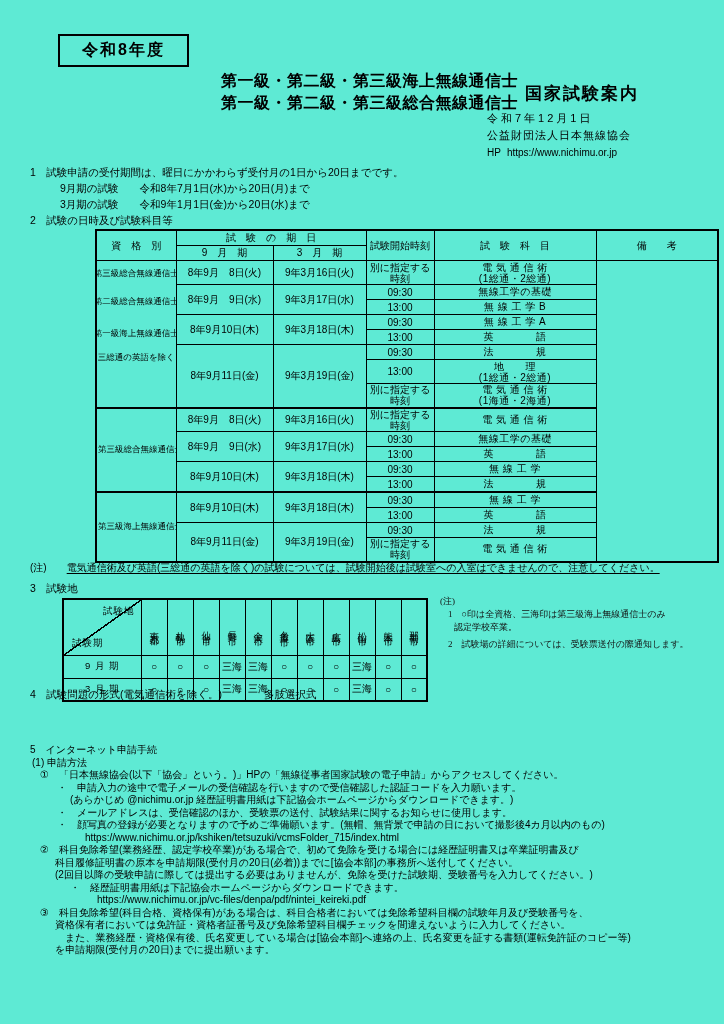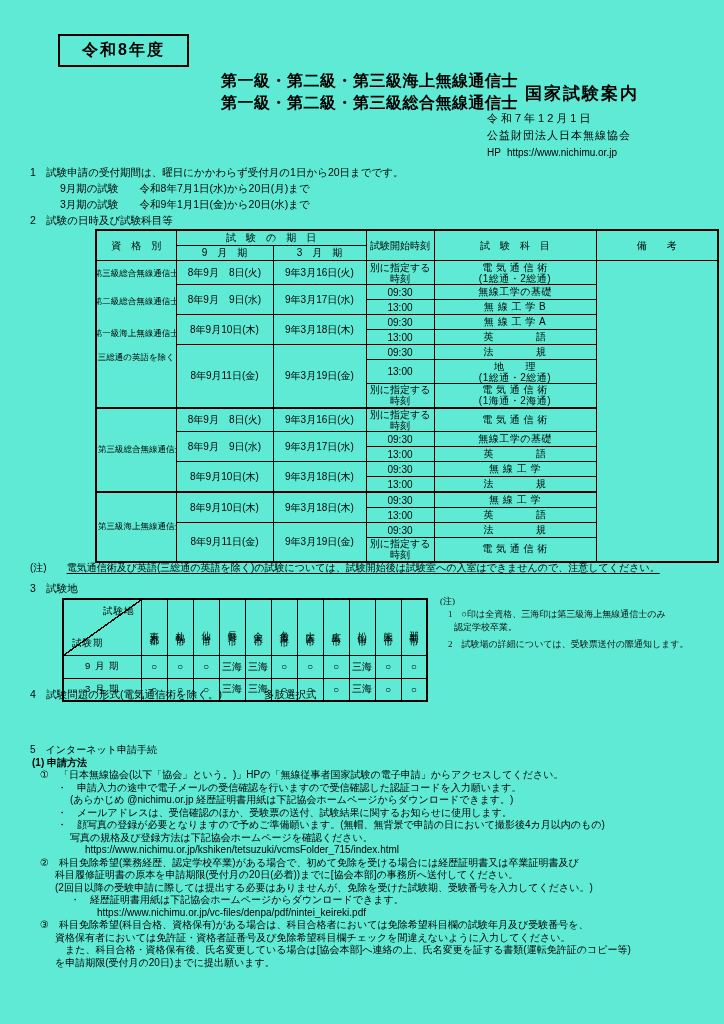--- a/index.html
+++ b/index.html
@@ -92,21 +92,21 @@
   .notes3 .it  { padding-left:8px; }
   .notes3 .it2 { padding-left:14px; }
   .notes3 .gap { margin-top:4px; }
 
   
   #sec4 { top:688px; font-size:10.5px; display:flex; }
   #sec4 .val { margin-left:42px; }
 
   
   #sec5 { top:744px; font-size:10px; line-height:12.5px; width:690px; }
-  #sec5 .s-sub  { padding-left:2px;font-weight:bold; }
+  #sec5 .s-sub  { padding-left:2px; }
   #sec5 .c    { padding-left:10px; }
   #sec5 .cont { padding-left:25px; }
   #sec5 .b    { padding-left:27px; }
   #sec5 .s    { padding-left:40px; }
   #sec5 .u1   { padding-left:55px; }
   #sec5 .b2   { padding-left:40px; }
   #sec5 .u2   { padding-left:67px; }
 </style>
 </head>
 <body>
@@ -367,26 +367,25 @@
   </div>
 
   <div class="sec" id="sec5">
     <div>5　インターネット申請手続</div>
     <div class="s-sub">(1) 申請方法</div>
     <div class="c">①　「日本無線協会(以下「協会」という。)」HPの「無線従事者国家試験の電子申請」からアクセスしてください。</div>
     <div class="b">・　申請入力の途中で電子メールの受信確認を行いますので受信確認した認証コードを入力願います。</div>
     <div class="s">(あらかじめ @nichimu.or.jp 経歴証明書用紙は下記協会ホームページからダウンロードできます。)</div>
     <div class="b">・　メールアドレスは、受信確認のほか、受験票の送付、試験結果に関するお知らせに使用します。</div>
     <div class="b">・　顔写真の登録が必要となりますので予めご準備願います。(無帽、無背景で申請の日において撮影後4カ月以内のもの)</div>
-    <div class="s">写真の規格及び登録方法は下記協会ホームページを確認ください。</div>
     <div class="u1">https://www.nichimu.or.jp/kshiken/tetsuzuki/vcmsFolder_715/index.html</div>
     <div class="c">②　科目免除希望(業務経歴、認定学校卒業)がある場合で、初めて免除を受ける場合には経歴証明書又は卒業証明書及び</div>
     <div class="cont">科目履修証明書の原本を申請期限(受付月の20日(必着))までに[協会本部]の事務所へ送付してください。</div>
     <div class="cont">(2回目以降の受験申請に際しては提出する必要はありませんが、免除を受けた試験期、受験番号を入力してください。)</div>
     <div class="b2">・　経歴証明書用紙は下記協会ホームページからダウンロードできます。</div>
     <div class="u2">https://www.nichimu.or.jp/vc-files/denpa/pdf/nintei_keireki.pdf</div>
     <div class="c">③　科目免除希望(科目合格、資格保有)がある場合は、科目合格者においては免除希望科目欄の試験年月及び受験番号を、</div>
     <div class="cont">資格保有者においては免許証・資格者証番号及び免除希望科目欄チェックを間違えないように入力してください。</div>
-    <div class="cont">　また、科目合格・資格保有後、氏名変更している場合は[協会本部]へ連絡の上、氏名変更を証する書類(運転免許証のコピー等)</div>
+    <div class="cont">　また、業務経歴・資格保有後、氏名変更している場合は[協会本部]へ連絡の上、氏名変更を証する書類(運転免許証のコピー等)</div>
     <div class="cont">を申請期限(受付月の20日)までに提出願います。</div>
   </div>
 
 </div>
 
 </body></html>

